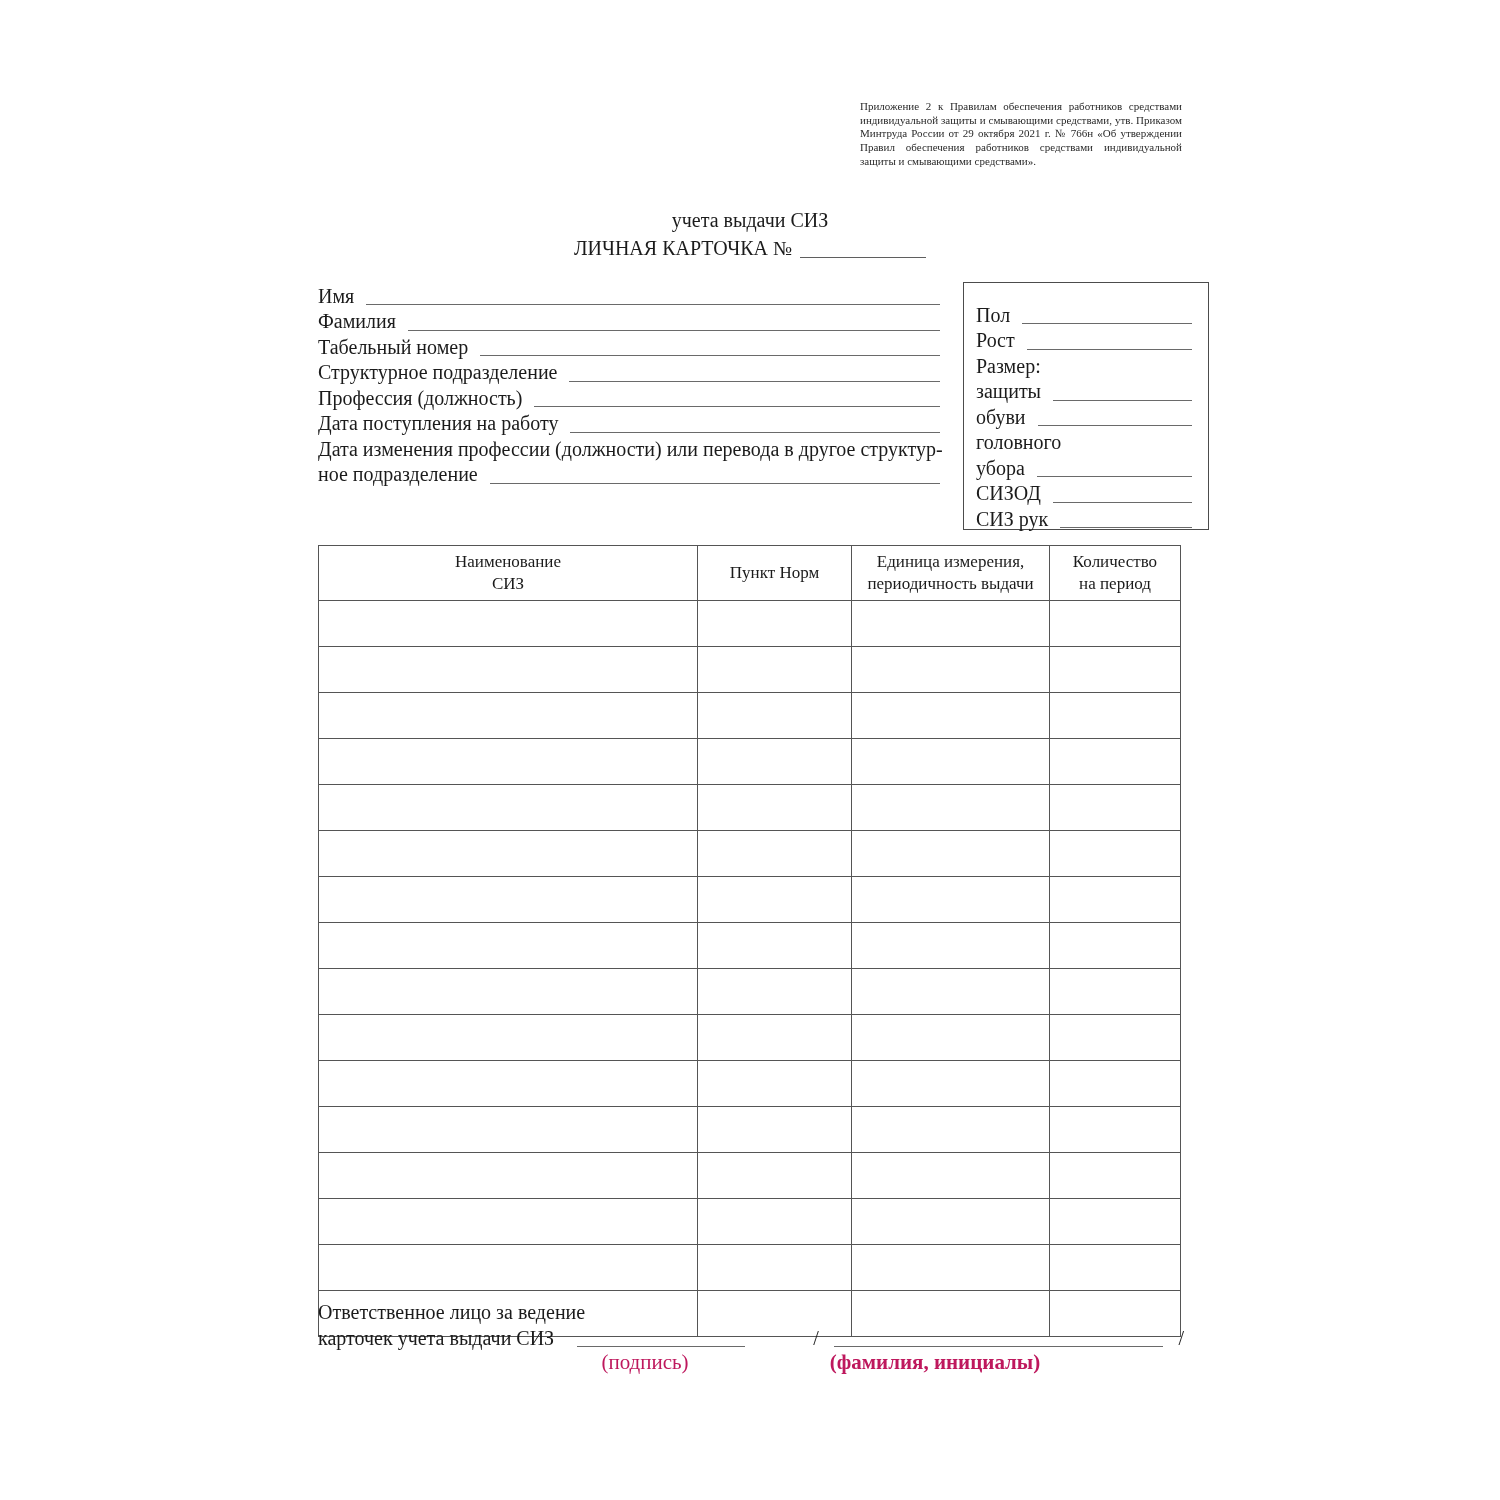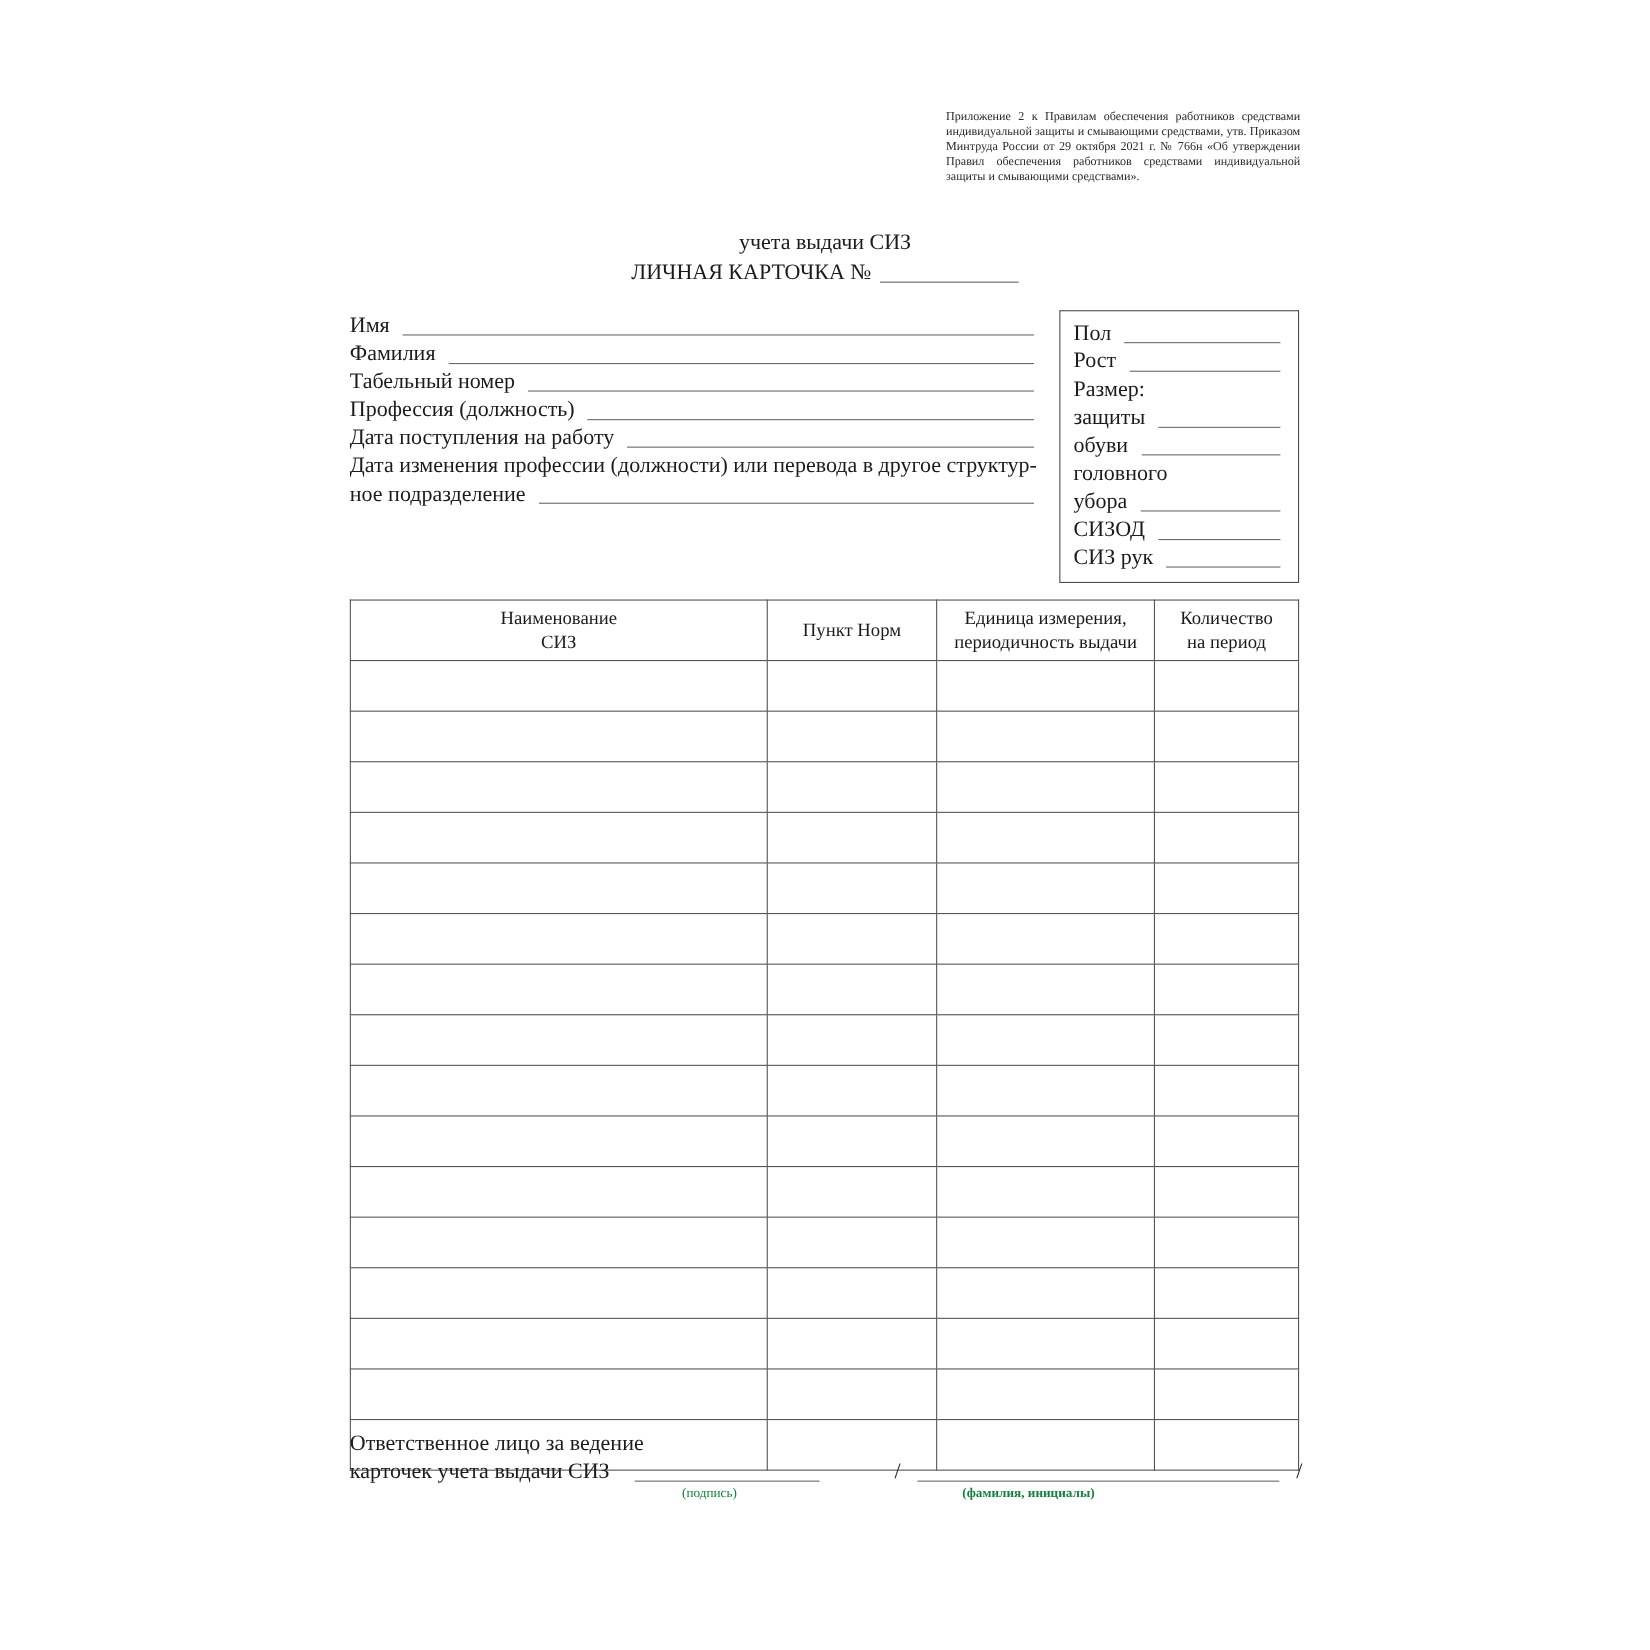--- a/index.html
+++ b/index.html
@@ -63,26 +63,26 @@
     border-bottom: 1.5px solid #6a6a6a;
     margin: 0 0 4px 12px;
     height: 0;
   }
 
   
   .size-box {
     position: absolute;
     left: 963px;
     top: 282px;
-    width: 218px;
+    width: 246px;
     height: 248px;
     border: 1.5px solid #4c4c4c;
     box-sizing: border-box;
     font-size: 20px;
-    padding: 8px 16px 0 12px;
+    padding: 20px 16px 0 12px;
   }
   .size-box .field-line { height: 25.45px; }
 
   
   .siz-table {
     position: absolute;
     left: 318px;
     top: 545px;
     width: 862px;
     border-collapse: collapse;
@@ -135,23 +135,23 @@
   .f-blank2 {
     flex: 1;
     align-self: flex-end;
     border-bottom: 1.5px solid #6a6a6a;
     margin: 0 4px 4px 4px;
     height: 0;
   }
   .caption {
     position: absolute;
     top: 1350px;
-    font-size: 12px;
+    font-size: 21px;
     text-align: center;
-    color: #15803d;
+    color: #be185d;
   }
   .caption-signature { left: 556px; width: 178px; }
   .caption-name { left: 798px; width: 274px; font-weight: bold; }
 </style>
 </head>
 <body>
 
 <div class="page">
 
   <div class="legal-note">Приложение 2 к Правилам обеспечения работников средствами индивидуальной защиты и смывающими средствами, утв. Приказом Минтруда России от 29 октября 2021 г. № 766н «Об утверждении Правил обеспечения работников средствами индивидуальной защиты и смывающими средствами».</div>
@@ -165,20 +165,24 @@
     <div class="field-line">
       <span>Имя</span>
       <span class="blank"></span>
     </div>
     <div class="field-line">
       <span>Фамилия</span>
       <span class="blank"></span>
     </div>
     <div class="field-line">
       <span>Табельный номер</span>
+      <span class="blank"></span>
+    </div>
+    <div class="field-line">
+      <span>Структурное подразделение</span>
       <span class="blank"></span>
     </div>
     <div class="field-line">
       <span>Профессия (должность)</span>
       <span class="blank"></span>
     </div>
     <div class="field-line">
       <span>Дата поступления на работу</span>
       <span class="blank"></span>
     </div>

